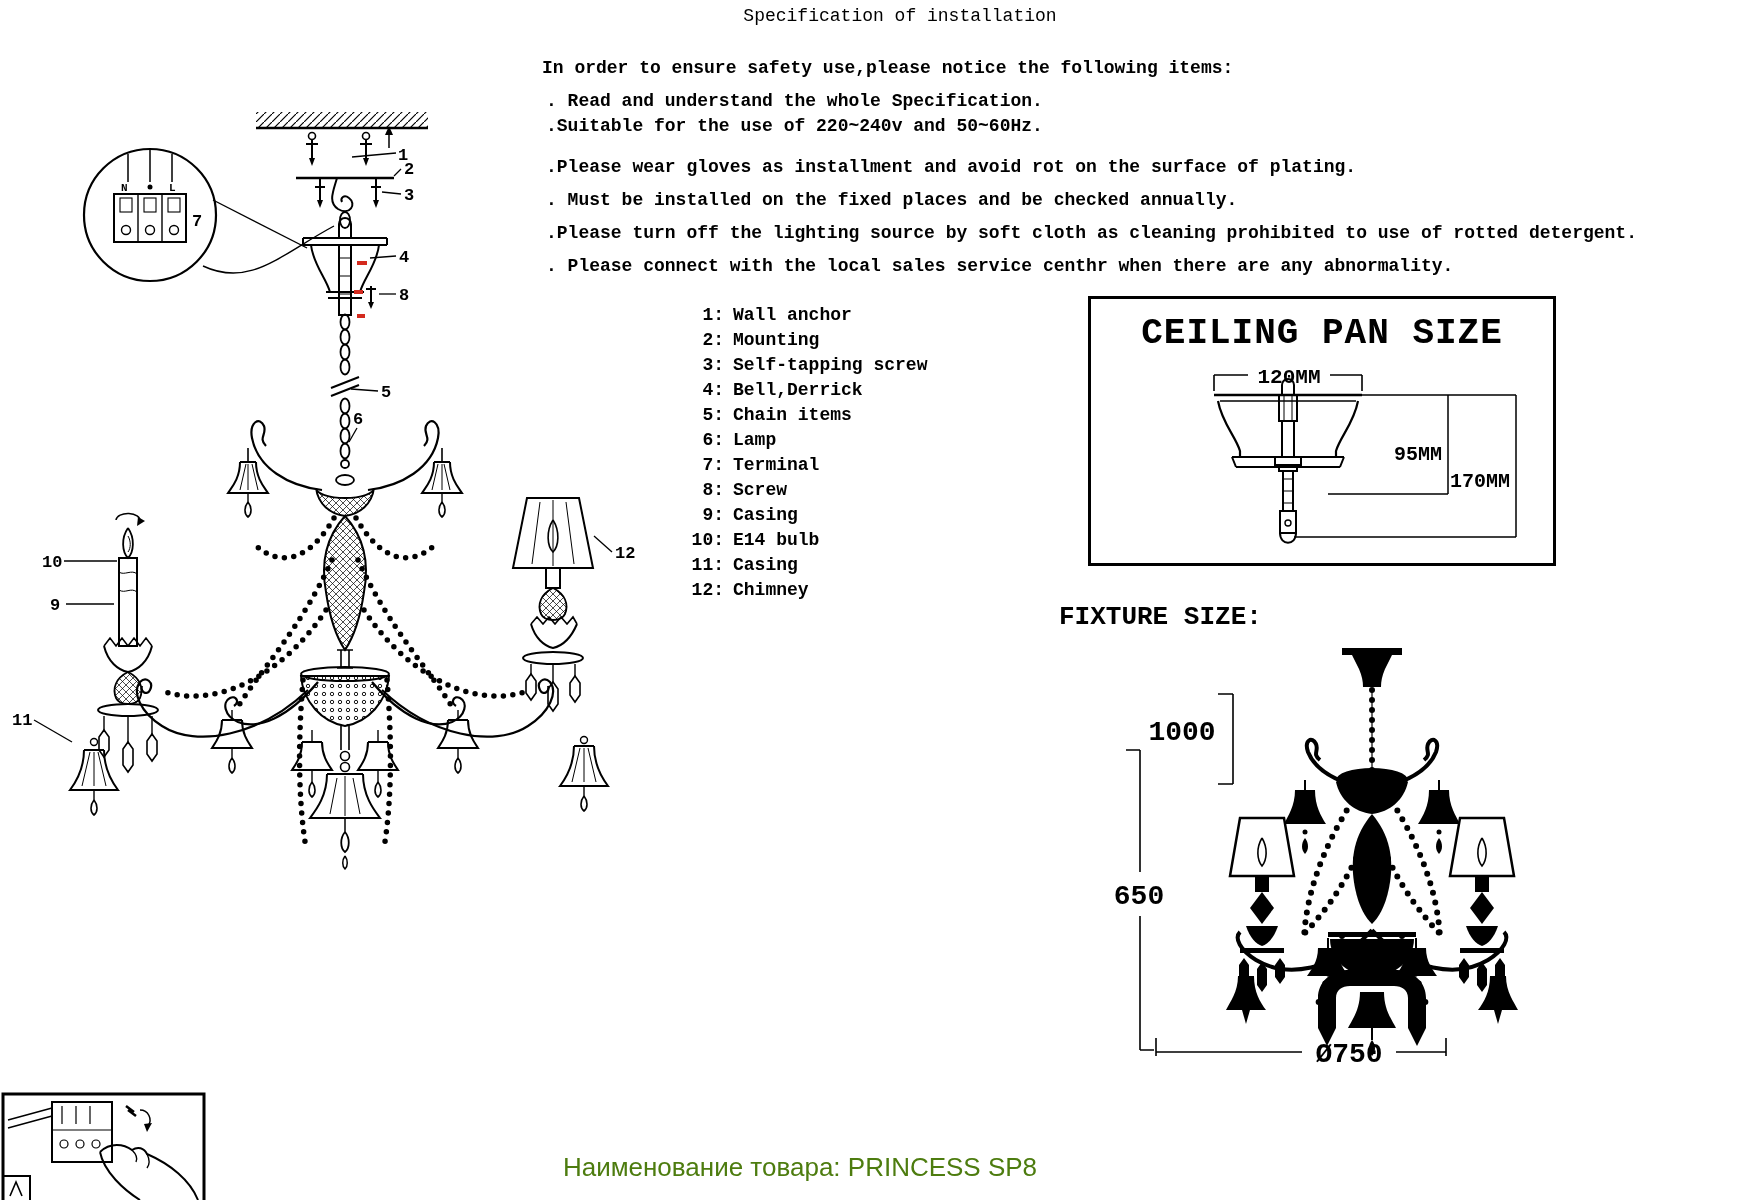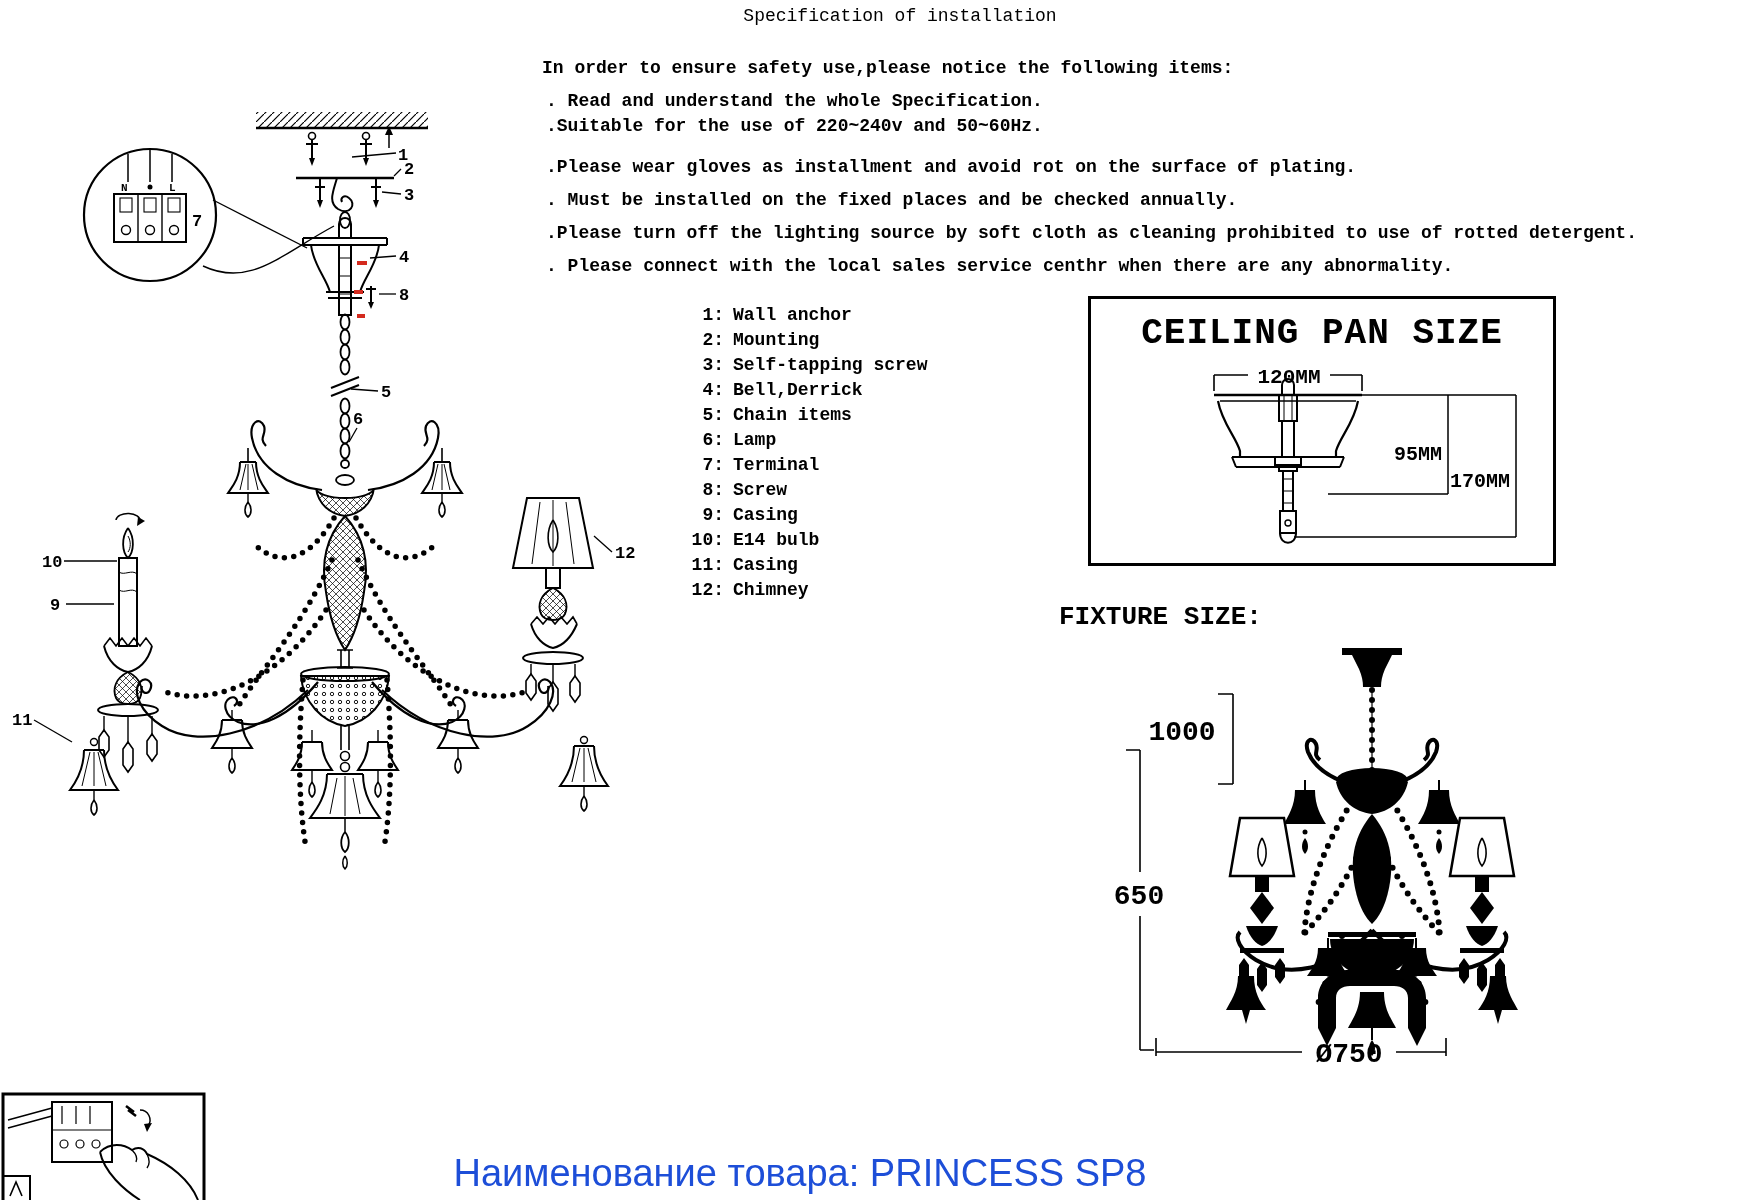--- a/index.html
+++ b/index.html
@@ -14,21 +14,21 @@
   .inst{left:546px;font-size:18px;font-weight:bold;white-space:pre;}
   #inst-intro{left:542px;top:58px;text-align:center;}
   #parts{left:686px;top:306px;display:flex;flex-direction:column;gap:7px;}
   .prow{display:flex;font-size:18px;font-weight:bold;line-height:18px;}
   .pnum{display:inline-block;width:38px;text-align:right;margin-right:9px;}
   #pan-box{left:1088px;top:296px;width:462px;height:264px;border:3.5px solid #000;}
   #pan-title{margin-top:14px;text-align:center;font-size:36px;font-weight:bold;letter-spacing:1px;}
   #pan-svg{position:absolute;left:5px;top:62px;}
   #fixture-label{left:1012px;top:602px;font-size:26px;font-weight:bold;margin-left:47px;}
   #footer-caption{left:420px;top:1152px;width:760px;text-align:center;
-    font-family:"Liberation Sans","DejaVu Sans",sans-serif;font-size:38px;color:#1d4ed8;}
+    font-family:"Liberation Sans","DejaVu Sans",sans-serif;font-size:26px;color:#4d7c0f;}
   svg{display:block;}
   svg text{font-family:"Liberation Mono","DejaVu Sans Mono",monospace;font-weight:bold;fill:#000;}
   .ln{stroke:#000;fill:none;}
   .bead{fill:none;stroke:#000;stroke-width:5.5;stroke-dasharray:0 9.5;stroke-linecap:round;}
   .beadf{fill:none;stroke:#000;stroke-width:6;stroke-dasharray:0 10;stroke-linecap:round;}
   .ct{font-size:17px;}
 </style>
 </head>
 <body>
 

